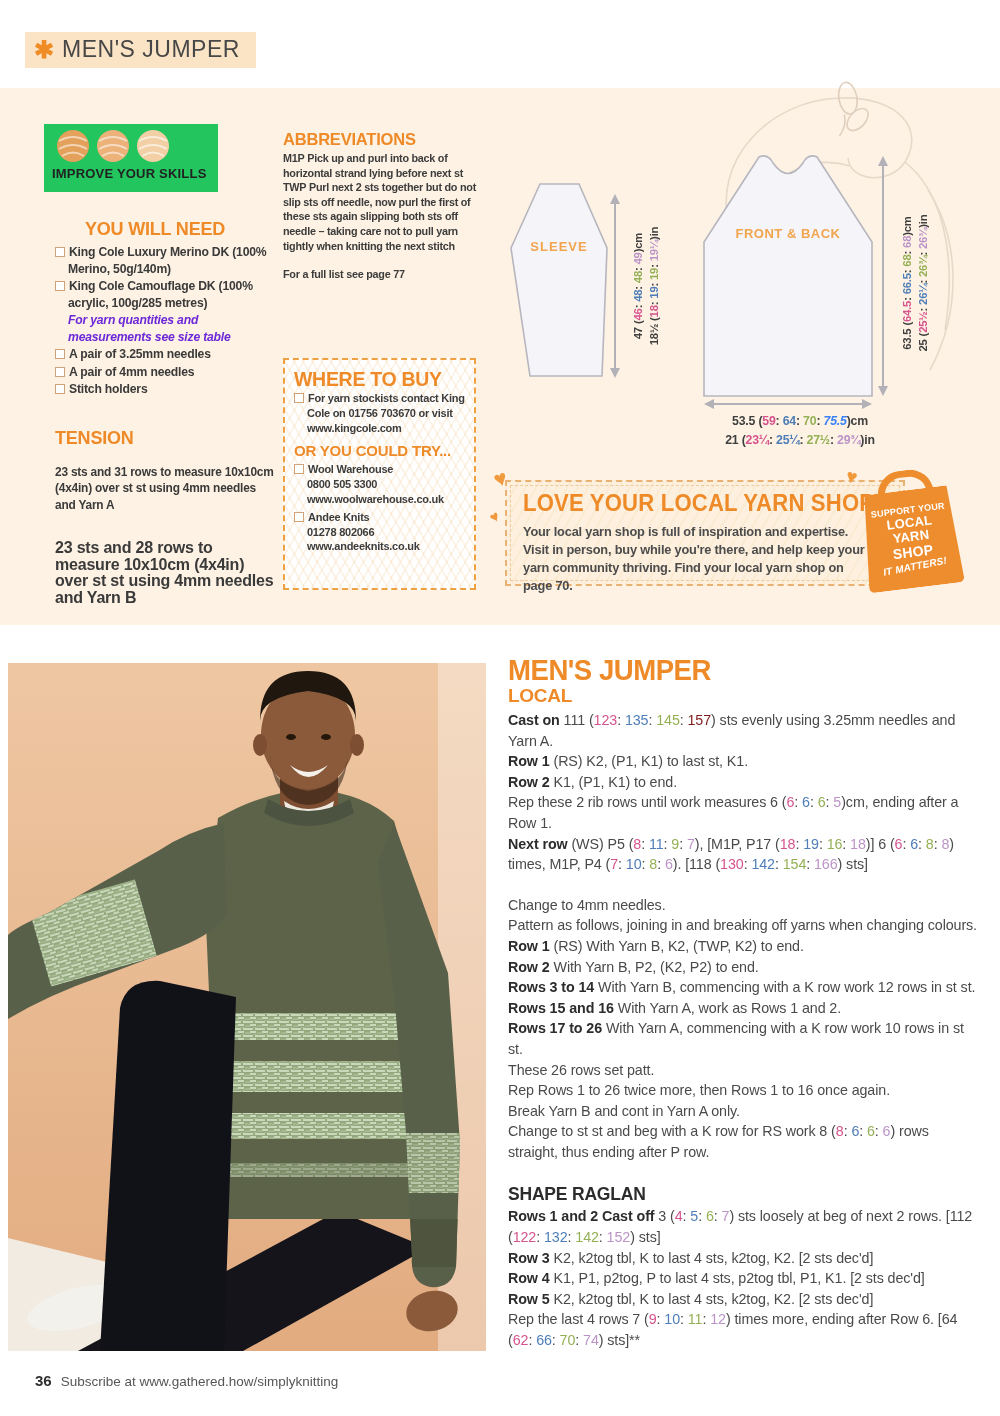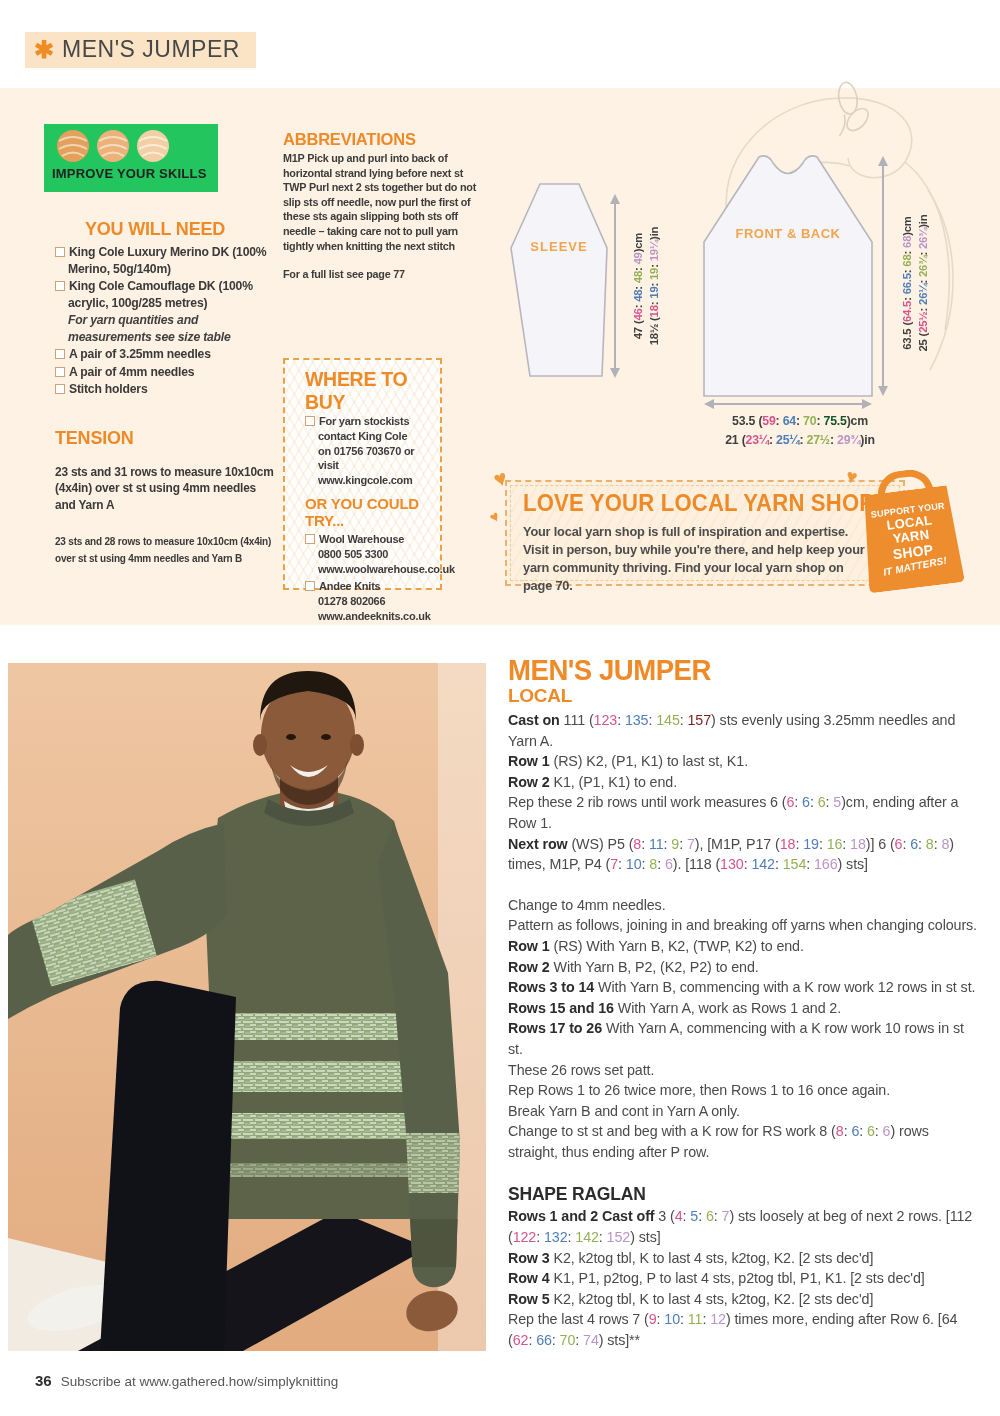--- a/index.html
+++ b/index.html
@@ -16,39 +16,39 @@
   .skills-box{position:absolute;left:44px;top:124px;width:174px;height:68px;background:#22c55e;
               padding:5px 6px 4px;box-sizing:border-box;}
   .balls{display:flex;gap:6px;justify-content:flex-start;margin-left:6px;}
   .skills-label{font-size:13px;font-weight:bold;color:#222;letter-spacing:.2px;margin-top:3px;margin-left:2px;}
   
   .h-orange{color:#ee8a28;font-weight:bold;margin:0;}
   .ywn-h{position:absolute;left:55px;top:219px;font-size:18px;letter-spacing:-.2px;margin-left:30px;}
   .ywn-list{position:absolute;left:55px;top:244px;width:220px;font-size:12.2px;line-height:16.5px;
             font-weight:bold;color:#3a3a3a;letter-spacing:-.2px;}
   .li{padding-left:13px;text-indent:-13px;margin:0 0 1px;}
-  .li.noind{padding-left:13px;text-indent:0;font-style:italic;font-weight:bold;color:#404040;}
+  .li.noind{padding-left:13px;text-indent:0;font-style:italic;font-weight:bold;color:#6d28d9;}
   .cbx{display:inline-block;width:8px;height:8px;border:1.4px solid #cfa377;margin-right:4px;
        vertical-align:-1px;background:#fff;}
   .tens-h{position:absolute;left:55px;top:428px;font-size:18px;letter-spacing:-.2px;}
   .tens-p1{position:absolute;left:55px;top:452px;width:224px;font-size:11.9px;line-height:16.5px;
            font-weight:bold;color:#3a3a3a;letter-spacing:-.2px;}
-  .tens-p2{position:absolute;left:55px;top:524px;width:224px;font-size:10px;line-height:16.5px;
+  .tens-p2{position:absolute;left:55px;top:524px;width:224px;font-size:16px;line-height:16.5px;
            font-weight:bold;color:#3a3a3a;letter-spacing:-.2px;}
   
   .abb-h{position:absolute;left:283px;top:130px;font-size:16.5px;letter-spacing:-.2px;}
   .abb-body{position:absolute;left:283px;top:151px;width:198px;font-size:10.8px;line-height:14.6px;
             color:#3c3c3c;font-weight:bold;letter-spacing:-.25px;}
   .abb-body p{margin:0;}
   .abb-note{margin-top:14px !important;}
-  .wtb-box{position:absolute;left:283px;top:358px;width:159px;height:232px;box-sizing:border-box;
+  .wtb-box{position:absolute;left:283px;top:358px;width:193px;height:232px;box-sizing:border-box;
            border:2px dashed #efa040;background-color:#fff;
            background-image:repeating-linear-gradient(120deg,rgba(240,185,120,.16) 0 2px,transparent 2px 8px),
                             repeating-linear-gradient(60deg,rgba(240,185,120,.16) 0 2px,transparent 2px 8px);
-           padding:8px 20px;}
+           padding:8px 9px;}
   .wtb-h{font-size:19.5px;letter-spacing:-.3px;}
   .wtb-txt{font-size:11px;line-height:14.8px;font-weight:bold;color:#3c3c3c;letter-spacing:-.25px;margin:0 0 0;
            padding-left:13px;text-indent:-13px;}
   .try-h{font-size:15px;letter-spacing:-.2px;margin-top:7px;}
   .ret{margin-top:3px;font-size:11px;line-height:14.8px;font-weight:bold;color:#3c3c3c;letter-spacing:-.25px;}
   .ret .sub{padding-left:13px;}
   
   .schem-label{position:absolute;text-align:center;color:#f2a54e;font-weight:bold;font-size:13px;
                letter-spacing:1px;}
   .rotlab{position:absolute;display:flex;flex-direction:column;align-items:center;
@@ -216,21 +216,21 @@
   <div class="rotlab" style="left:915px;top:283px;">
     <div class="mline"><span>63.5 (</span><span style="color: rgb(214, 84, 142);">64.5</span><span>: </span><span style="color: rgb(78, 125, 183);">66.5</span><span>: </span><span style="color: rgb(148, 176, 84);">68</span><span>: </span><span style="color: rgb(187, 147, 199);">68</span><span>)cm</span></div>
     <div class="mline"><span>25 (</span><span style="color: rgb(214, 84, 142);">25½</span><span>: </span><span style="color: rgb(78, 125, 183);">26¼</span><span>: </span><span style="color: rgb(148, 176, 84);">26¾</span><span>: </span><span style="color: rgb(187, 147, 199);">26¾</span><span>)in</span></div>
   </div>
   <svg style="position:absolute;left:704px;top:397px;" width="168" height="14" viewBox="0 0 168 14">
     <line x1="9" y1="7" x2="159" y2="7" stroke="#b3b1b8" stroke-width="2"></line>
     <polygon points="0,7 10,2 10,12" fill="#b3b1b8"></polygon>
     <polygon points="168,7 158,2 158,12" fill="#b3b1b8"></polygon>
   </svg>
   <div class="wlab" style="left:660px;top:412px;width:280px;">
-    <div class="mline"><span>53.5 (</span><span style="color: rgb(214, 84, 142);">59</span><span>: </span><span style="color: rgb(78, 125, 183);">64</span><span>: </span><span style="color: rgb(148, 176, 84);">70</span><span>: </span><span style="color: #14532d;">75.5</span><span>)cm</span></div>
+    <div class="mline"><span>53.5 (</span><span style="color: rgb(214, 84, 142);">59</span><span>: </span><span style="color: rgb(78, 125, 183);">64</span><span>: </span><span style="color: rgb(148, 176, 84);">70</span><span>: </span><span style="color: #3b82f6; font-style: italic;">75.5</span><span>)cm</span></div>
     <div class="mline"><span>21 (</span><span style="color: rgb(214, 84, 142);">23¼</span><span>: </span><span style="color: rgb(78, 125, 183);">25¼</span><span>: </span><span style="color: rgb(148, 176, 84);">27½</span><span>: </span><span style="color: rgb(187, 147, 199);">29¾</span><span>)in</span></div>
   </div>
 
   <div class="banner">
     <div class="banner-title">LOVE YOUR LOCAL YARN SHOP</div>
     <div class="banner-body">Your local yarn shop is full of inspiration and expertise. Visit in person, buy while you're there, and help keep your yarn community thriving. Find your local yarn shop on page 70.</div>
   </div>
   <span class="heart" style="left:494px;top:466px;font-size:22px;transform:rotate(-18deg);">♥</span>
   <span class="heart" style="left:490px;top:508px;font-size:15px;transform:rotate(-30deg);">♥</span>
   <span class="heart" style="left:846px;top:466px;font-size:19px;transform:rotate(14deg);">♥</span>

